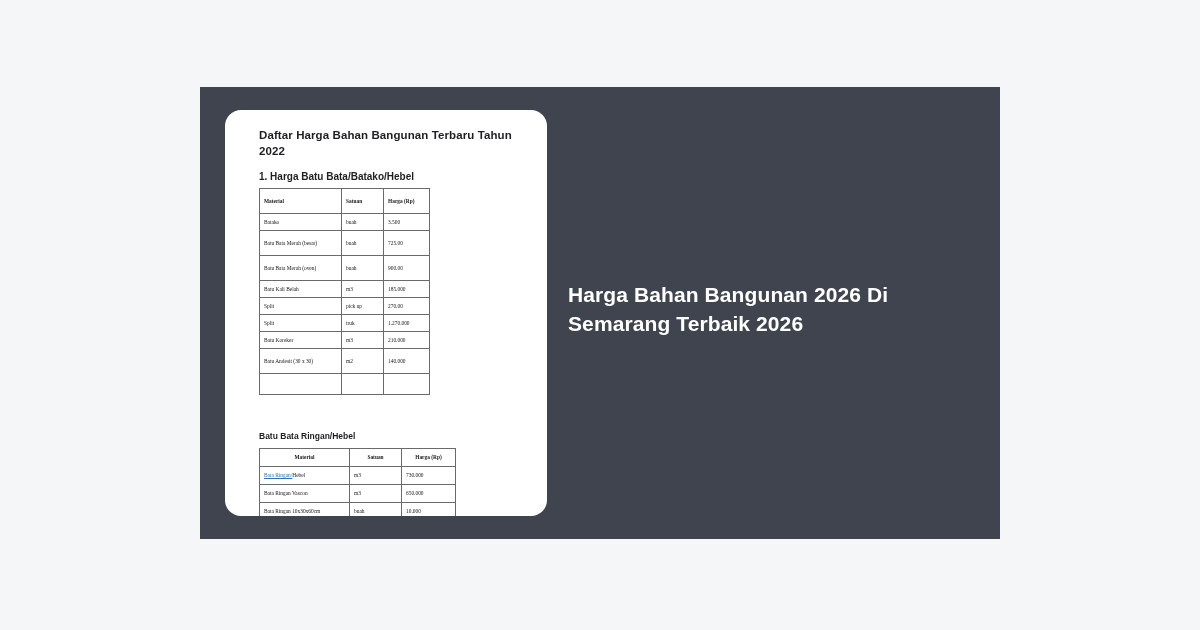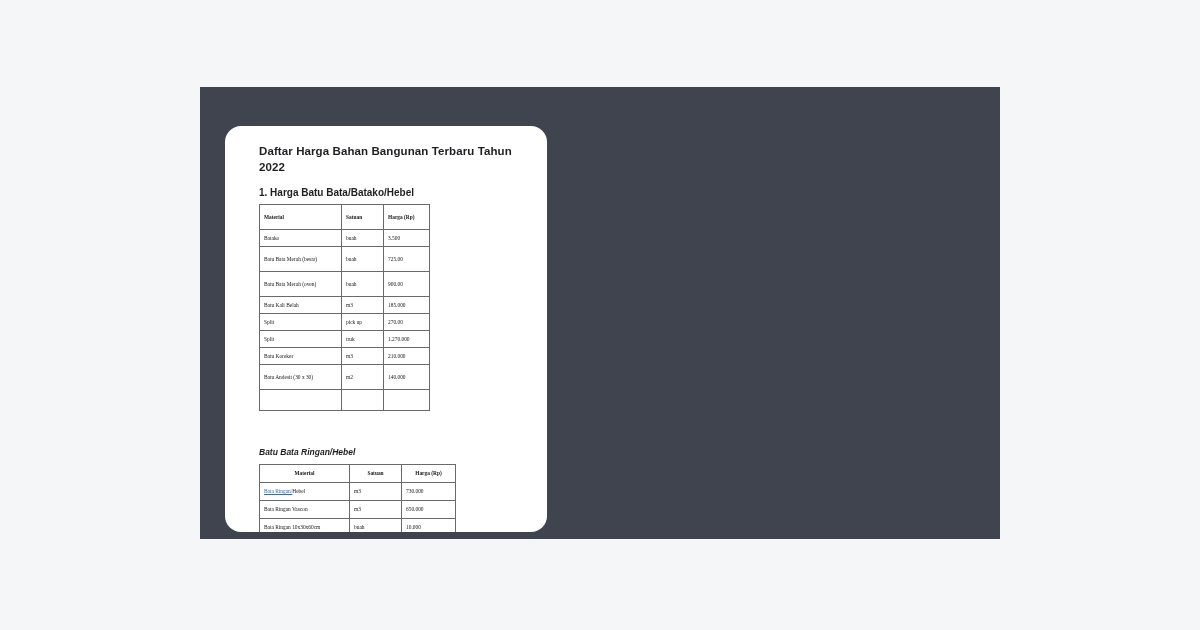--- a/index.html
+++ b/index.html
@@ -22,21 +22,21 @@
     top: 87px;
     width: 800px;
     height: 452px;
     background: #3f444e;
     display: flex;
     align-items: center;
   }
   .doc-panel {
     position: absolute;
     left: 225px;
-    top: 126px;
+    top: 110px;
     width: 322px;
     height: 406px;
     background: #ffffff;
     border-radius: 16px;
     box-sizing: border-box;
     padding: 18px 20px 0 34px;
     overflow: hidden;
   }
   .doc-title {
     font-size: 11.5px;
@@ -44,21 +44,20 @@
     color: #1d1f22;
     line-height: 1.35;
     margin: 0 0 12px 0;
     letter-spacing: 0.1px;
   }
   .doc-subtitle {
     font-size: 8.5px;
     font-weight: bold;
     color: #1d1f22;
     margin: 0 0 7px 0;
-    font-style: italic;
   }
   .doc-section-heading {
     font-size: 10px;
     font-weight: bold;
     color: #1d1f22;
     margin: 0 0 6px 0;
   }
   table.doc-table {
     border-collapse: collapse;
     font-family: "Liberation Serif", serif;
@@ -223,14 +222,15 @@
           <td>Bata Ringan 10x30x60cm</td>
           <td>buah</td>
           <td>10.000</td>
         </tr>
 
       </tbody>
     </table>
 
   </div>
 
+  <div class="headline">Harga Bahan Bangunan 2026 Di Semarang Terbaik 2026</div>
 
 </div>
 
 </body></html>

